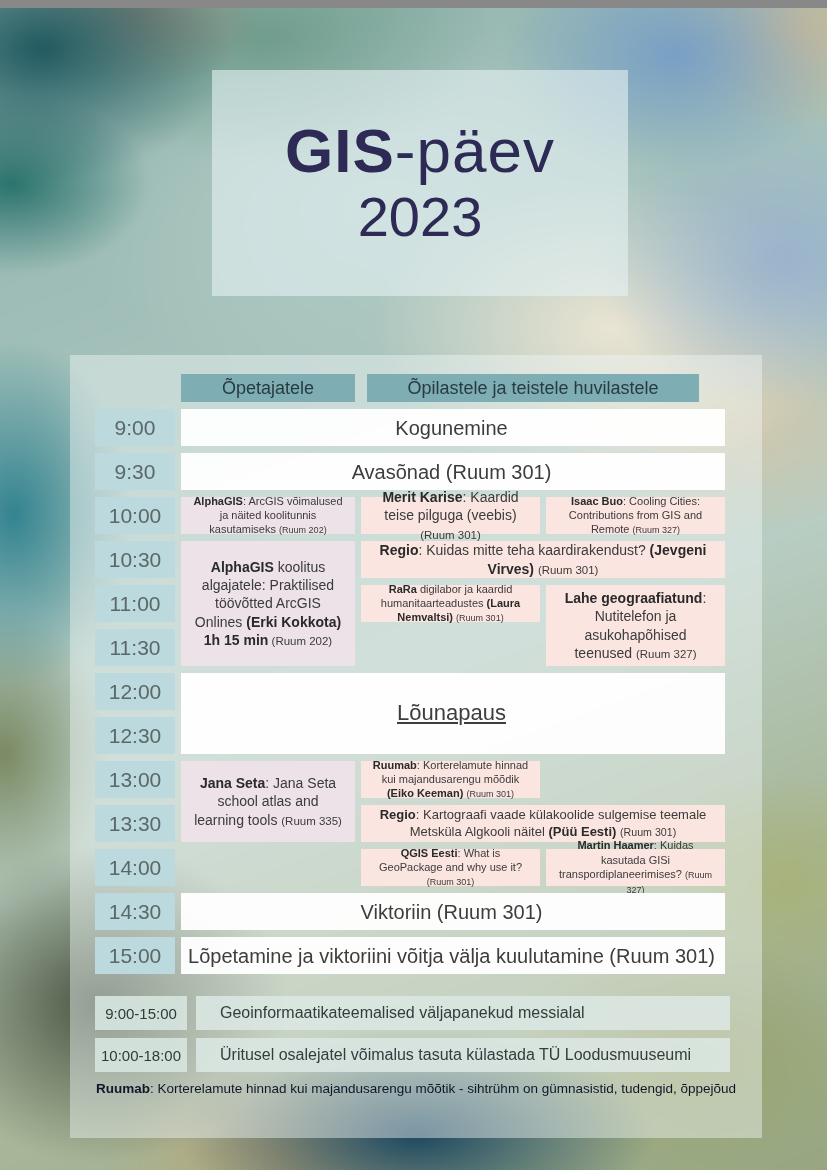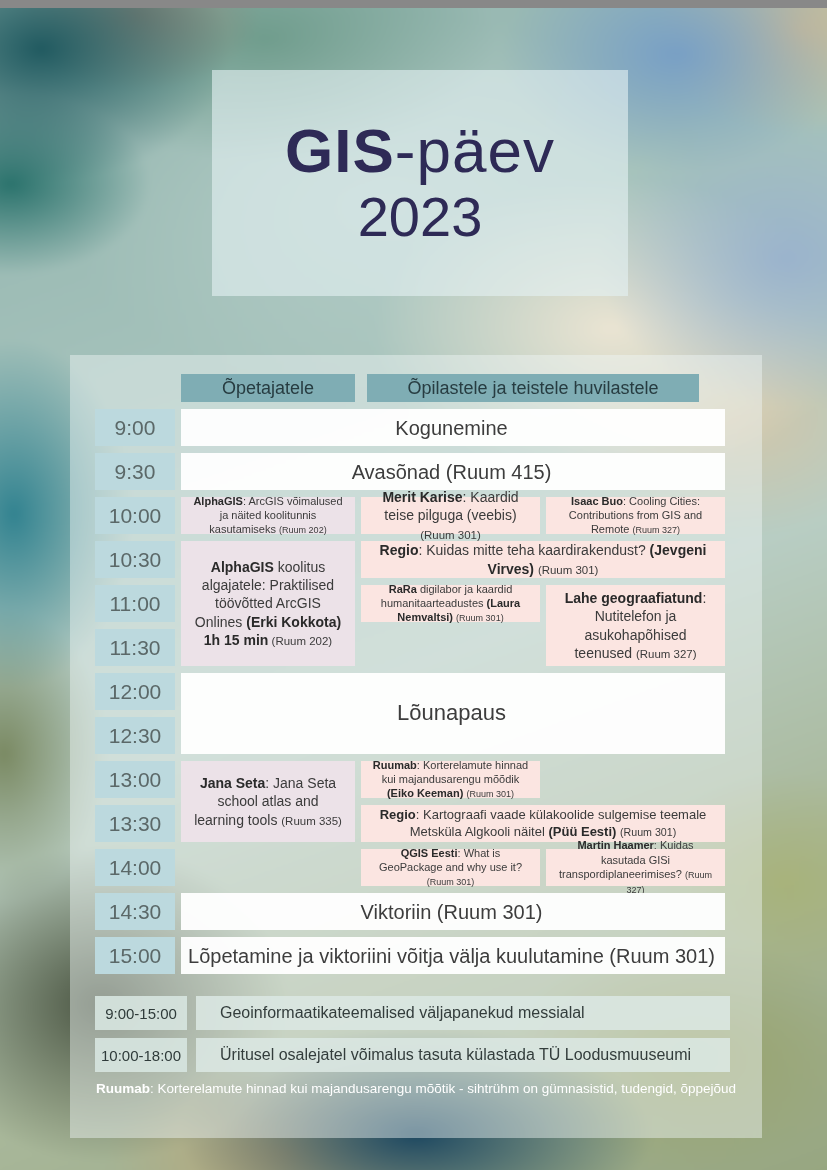--- a/index.html
+++ b/index.html
@@ -53,32 +53,32 @@
   .cell{display:flex; align-items:center; justify-content:center; text-align:center;
     padding:3px 10px; color:#3b3b3b; line-height:1.3;}
   .cell .b{font-weight:700; color:#2a2a2a;}
   .cell .sm{font-size:.82em;}
   .white{background:rgba(255,255,255,.95); font-size:20px; color:#3d3d3d;padding-left:7px;}
   .pink{background:var(--pink,#fbe5e1);}
   .lav{background:var(--lavender,#ece2e8);}
   .f11{font-size:11px;}
   .f13{font-size:13px;}
   .f14{font-size:14px;}
-  .f22{font-size:22px;}
+  .f22{font-size:22px;text-decoration:underline;}
 
   
   .bottom{position:absolute; left:95px; top:988px; width:635px; display:grid;
     grid-template-columns:92px 534px; grid-auto-rows:34px; column-gap:9px; row-gap:8px;}
   .btime{background:rgba(214,228,222,.92); color:#2f3b3a; font-size:15px;
     display:flex; align-items:center; justify-content:center;}
   .bevent{background:rgba(219,231,226,.88); color:#333d3c; font-size:16px;
     display:flex; align-items:center; justify-content:flex-start; padding-left:24px;}
 
   .footnote{position:absolute; left:70px; top:1072px; width:692px; text-align:center;
-    font-size:13.5px; color:#ffffff; line-height:1.4;}
+    font-size:13.5px; color:#0f172a; line-height:1.4;}
   .footnote .b{font-weight:700;}
 </style>
 </head>
 <body>
 
 <div class="poster">
   <div class="bg"></div>
 
   <div class="title-box">
     <div class="t1"><span class="bold">GIS</span><span>-päev</span></div>
@@ -99,21 +99,21 @@
     <div class="time" style="grid-row:7">11:30</div>
     <div class="time" style="grid-row:8">12:00</div>
     <div class="time" style="grid-row:9">12:30</div>
     <div class="time" style="grid-row:10">13:00</div>
     <div class="time" style="grid-row:11">13:30</div>
     <div class="time" style="grid-row:12">14:00</div>
     <div class="time" style="grid-row:13">14:30</div>
     <div class="time" style="grid-row:14">15:00</div>
 
     <div class="cell white" style="grid-area:2/2/3/5">Kogunemine</div>
-    <div class="cell white" style="grid-area:3/2/4/5">Avasõnad (Ruum 415)</div>
+    <div class="cell white" style="grid-area:3/2/4/5">Avasõnad (Ruum 301)</div>
 
     <div class="cell lav f11" style="grid-area:4/2/5/3">
         <span><span class="b">AlphaGIS</span><span>: ArcGIS võimalused ja näited koolitunnis kasutamiseks </span><span class="sm">(Ruum 202)</span></span>
       </div>
     <div class="cell pink f14" style="grid-area:4/3/5/4">
         <span><span class="b">Merit Karise</span><span>: Kaardid teise pilguga (veebis) </span><span class="sm">(Ruum 301)</span></span>
       </div>
     <div class="cell pink f11" style="grid-area:4/4/5/5">
         <span><span class="b">Isaac Buo</span><span>: Cooling Cities: Contributions from GIS and Remote </span><span class="sm">(Ruum 327)</span></span>
       </div>

